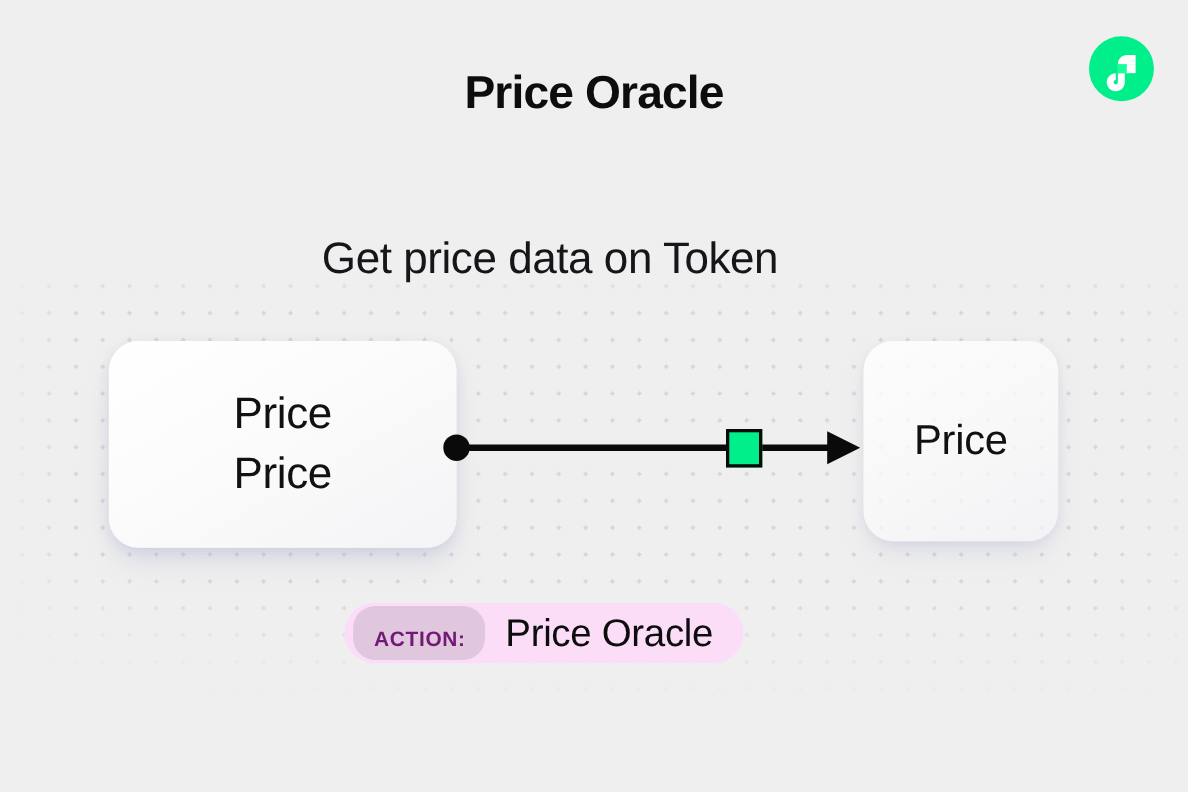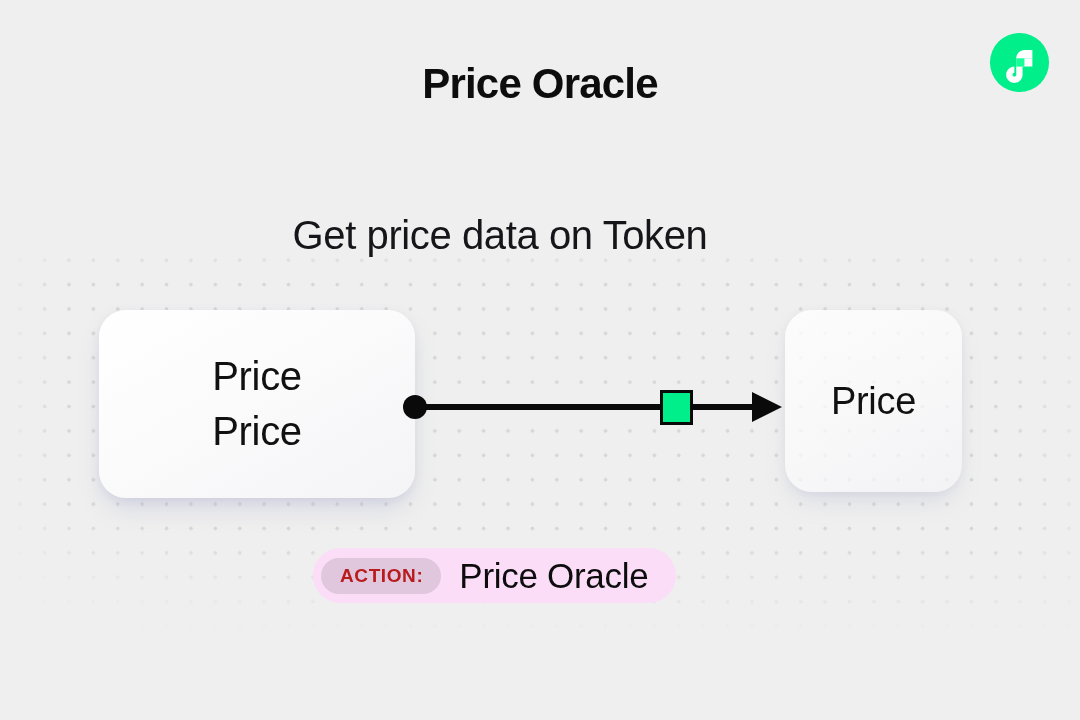--- a/index.html
+++ b/index.html
@@ -154,23 +154,23 @@
     height: 55px;
     padding: 0 28px 0 8px;
     border-radius: 28px;
     background: #fbddf8;
     display: flex;
     align-items: center;
     gap: 18px;
   }
   .action-tag {
     background: #e1c7de;
-    color: #b91c1c;
+    color: #701a75;
     border-radius: 20px;
-    padding: 7px 18px 7px 19px;
+    padding: 20px 18px 7px 19px;
     font-size: 19px;
     font-weight: 700;
     letter-spacing: 0.6px;
   }
   .action-value {
     font-size: 35px;
     font-weight: 400;
     color: #0d0d0d;
     letter-spacing: -0.3px;
   }

